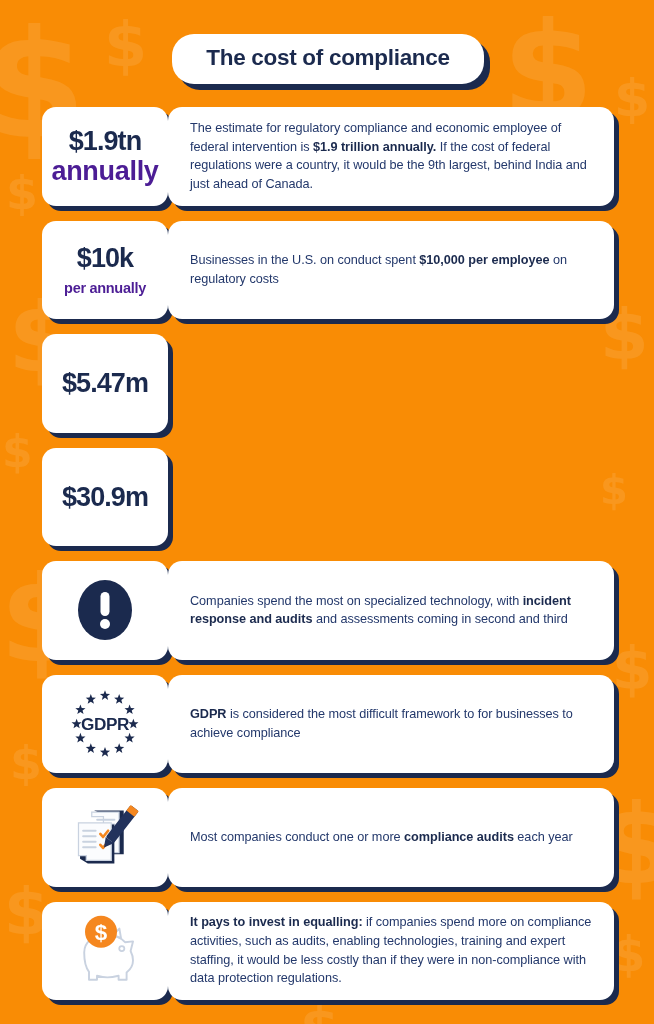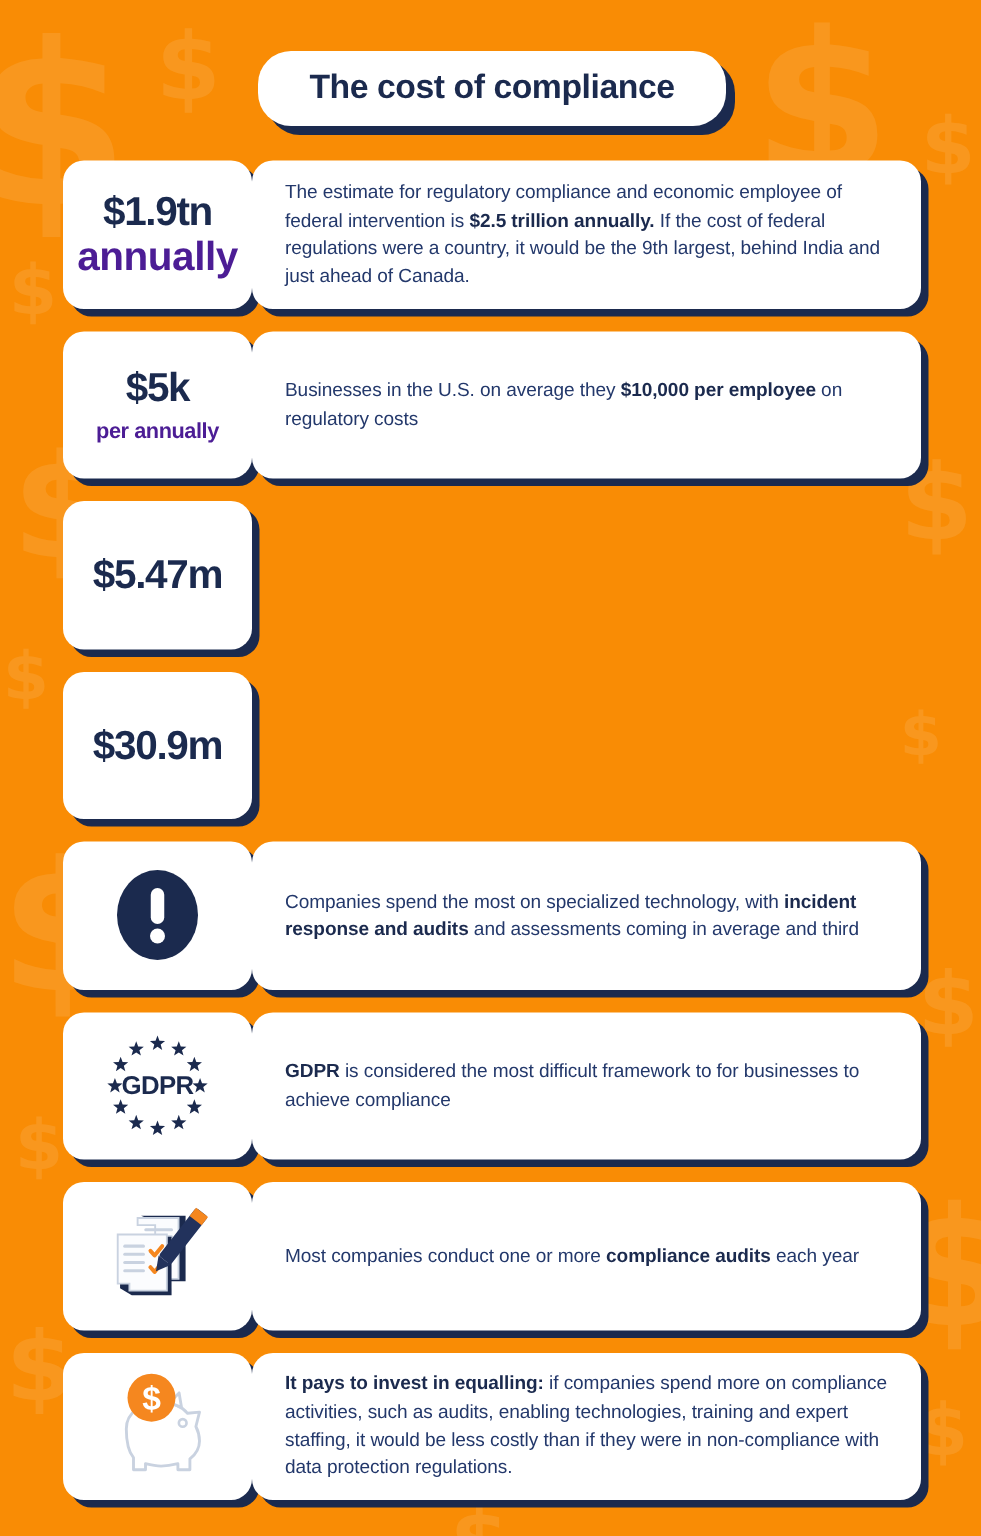--- a/index.html
+++ b/index.html
@@ -165,30 +165,30 @@
     <div id="title-pill">The cost of compliance</div>
   </div>
 
   <div id="rows">
       <div class="row">
         <div class="card stat-card">
           <div class="stat-main">$1.9tn</div>
           <div class="stat-sub big">annually</div>
         </div>
         <div class="card body-card">
-          <p class="body-text"><span>The estimate for regulatory compliance and economic employee of federal intervention is </span><b>$2.5 trillion annually.</b><span> If the cost of federal regulations were a country, it would be the 9th largest, behind India and just ahead of Canada.</span></p>
-        </div>
-      </div>
-      <div class="row">
-        <div class="card stat-card">
-          <div class="stat-main">$5k</div>
+          <p class="body-text"><span>The estimate for regulatory compliance and economic employee of federal intervention is </span><b>$1.9 trillion annually.</b><span> If the cost of federal regulations were a country, it would be the 9th largest, behind India and just ahead of Canada.</span></p>
+        </div>
+      </div>
+      <div class="row">
+        <div class="card stat-card">
+          <div class="stat-main">$10k</div>
           <div class="stat-sub small">per annually</div>
         </div>
         <div class="card body-card">
-          <p class="body-text"><span>Businesses in the U.S. on average they </span><b>$10,000 per employee</b><span> on regulatory costs</span></p>
+          <p class="body-text"><span>Businesses in the U.S. on conduct spent </span><b>$10,000 per employee</b><span> on regulatory costs</span></p>
         </div>
       </div>
       <div class="row">
         <div class="card stat-card">
           <div class="stat-main">$5.47m</div>
         </div>
       </div>
       <div class="row">
         <div class="card stat-card">
           <div class="stat-main">$30.9m</div>
@@ -198,21 +198,21 @@
         <div class="card stat-card">
   <span class="icon-box">
     <svg width="64" height="64" viewBox="0 0 64 64" aria-hidden="true">
       <ellipse cx="32" cy="32" rx="27" ry="30" fill="#1B2A4E"></ellipse>
       <rect x="27.5" y="14" width="9" height="24" rx="4.5" fill="#FFFFFF"></rect>
       <circle cx="32" cy="46" r="5" fill="#FFFFFF"></circle>
     </svg>
   </span>
 </div>
         <div class="card body-card">
-          <p class="body-text"><span>Companies spend the most on specialized technology, with </span><b>incident response and audits</b><span> and assessments coming in average and third</span></p>
+          <p class="body-text"><span>Companies spend the most on specialized technology, with </span><b>incident response and audits</b><span> and assessments coming in second and third</span></p>
         </div>
       </div>
       <div class="row">
         <div class="card stat-card">
   <span class="icon-box">
     <svg width="86" height="86" viewBox="0 0 100 100" aria-hidden="true">
       <g id="gdpr-star-ring" fill="#1B2A4E">
                 <polygon points="50,10.8 51.5305927969696,14.893319746647636 55.896550401029955,15.084094634875326 52.47655116843258,17.804680253352362 53.644268564213334,22.015905365124674 50,19.604 46.355731435786666,22.015905365124674 47.52344883156742,17.804680253352362 44.103449598970045,15.084094634875328 48.4694072030304,14.893319746647638"></polygon>
                 <polygon points="66.5,15.221161675113525 68.0305927969696,19.314481421761162 72.39655040102996,19.50525630998885 68.97655116843258,22.225841928465886 70.14426856421333,26.437067040238198 66.5,24.025161675113523 62.855731435786666,26.437067040238198 64.02344883156742,22.225841928465886 60.603449598970045,19.50525630998885 64.9694072030304,19.314481421761162"></polygon>
                 <polygon points="78.57883832488648,27.3 80.10943112185608,31.393319746647638 84.47538872591643,31.584094634875328 81.05538949331905,34.304680253352366 82.22310688909981,38.515905365124674 78.57883832488648,36.104 74.93456976067314,38.515905365124674 76.1022871564539,34.304680253352366 72.68228792385652,31.584094634875328 77.04824552791688,31.393319746647638"></polygon>

